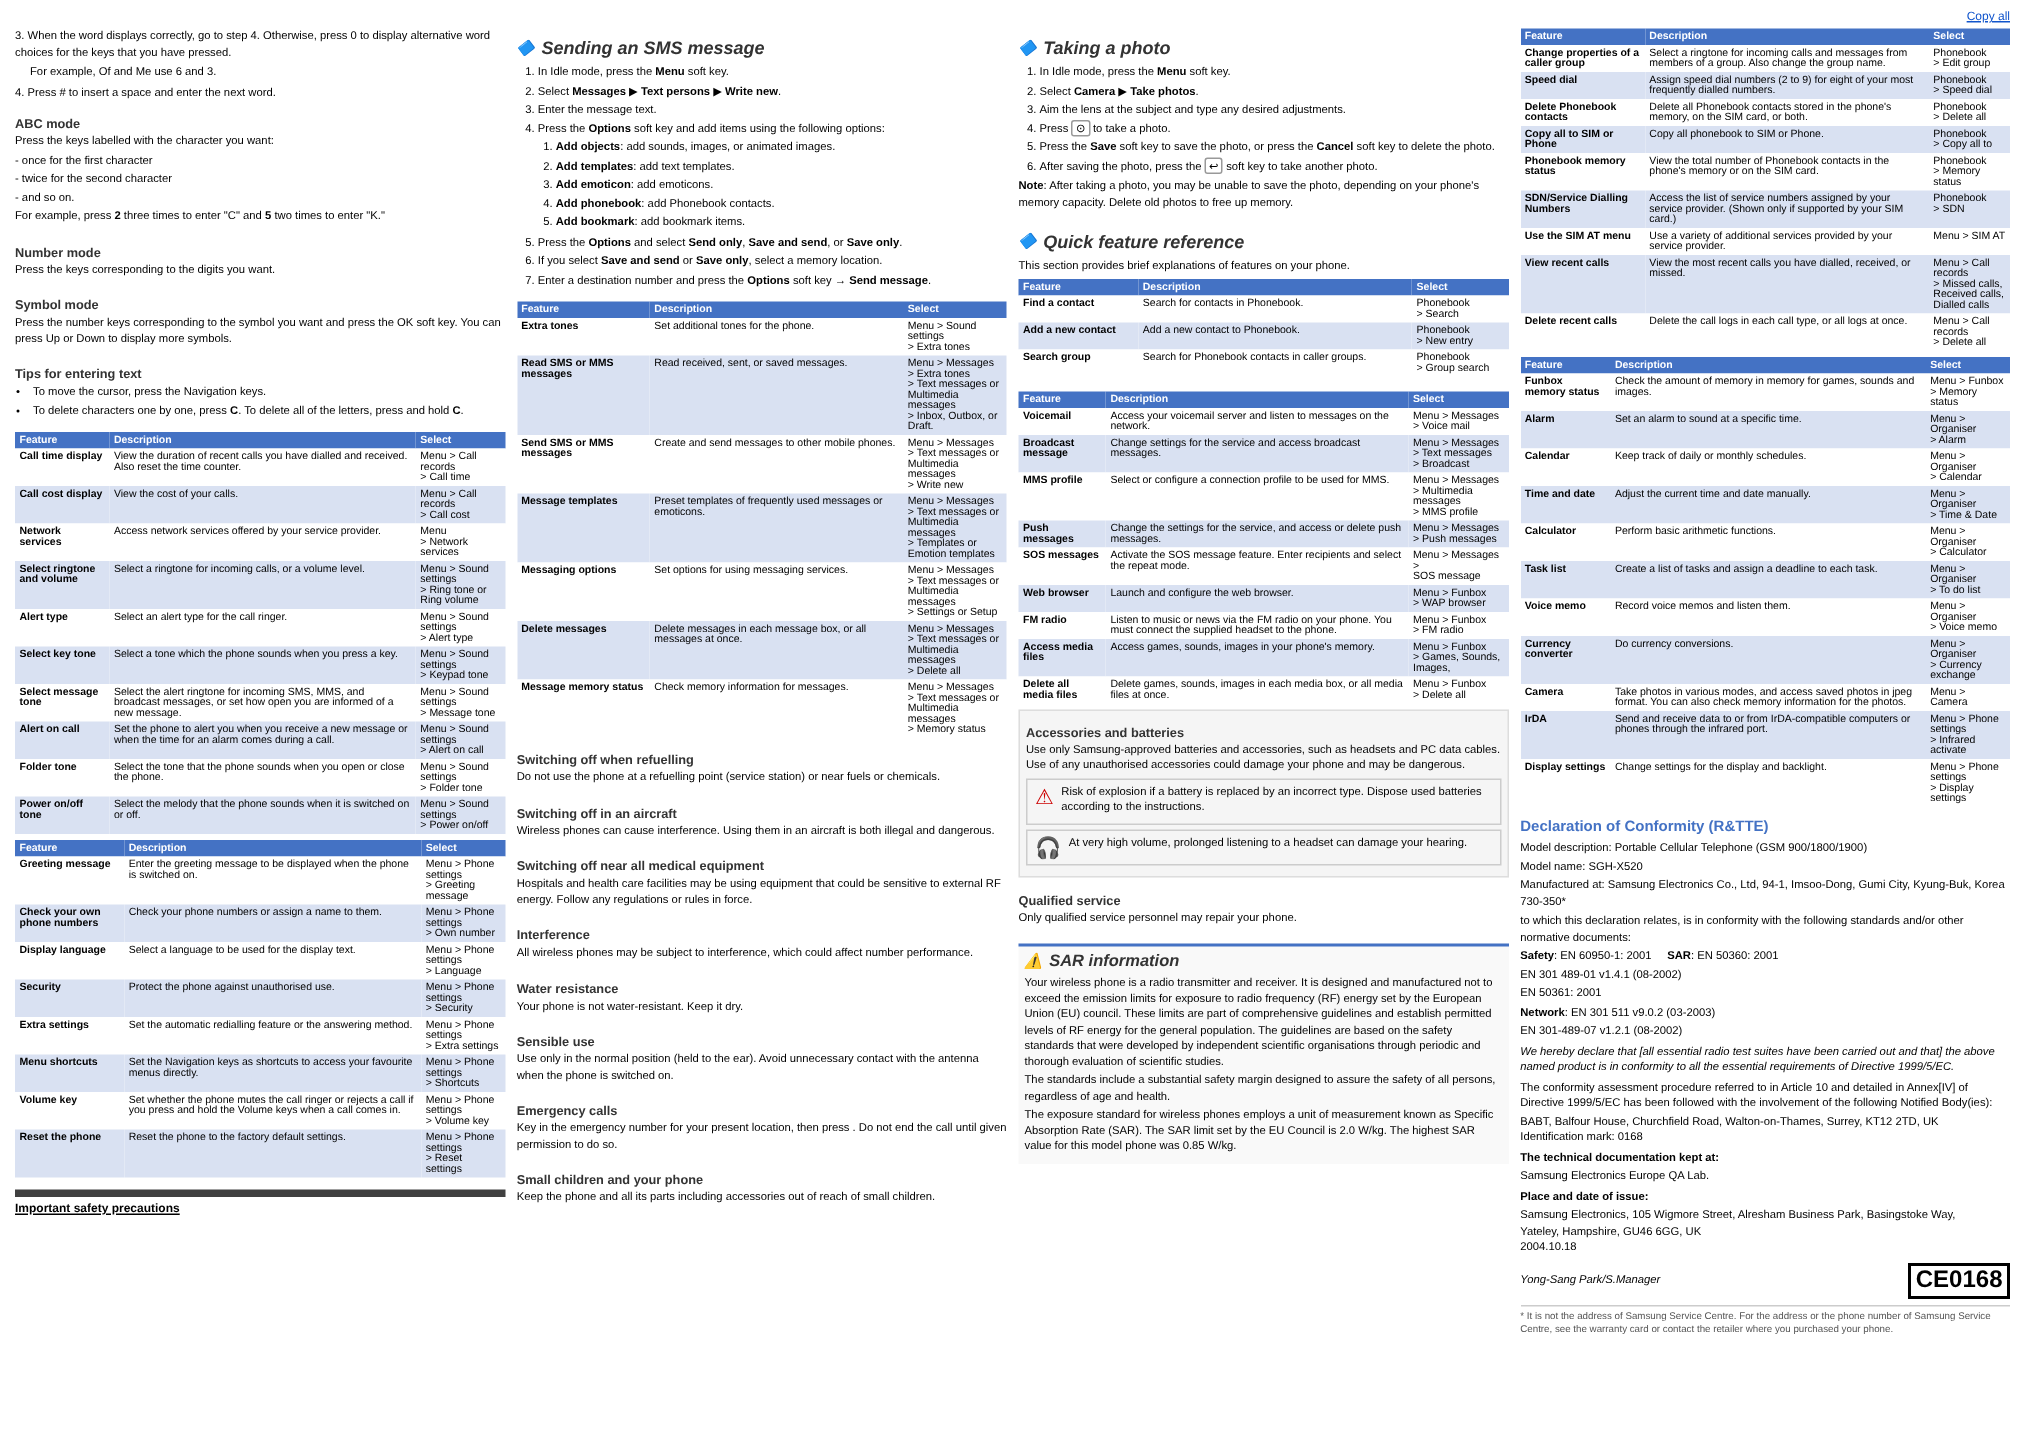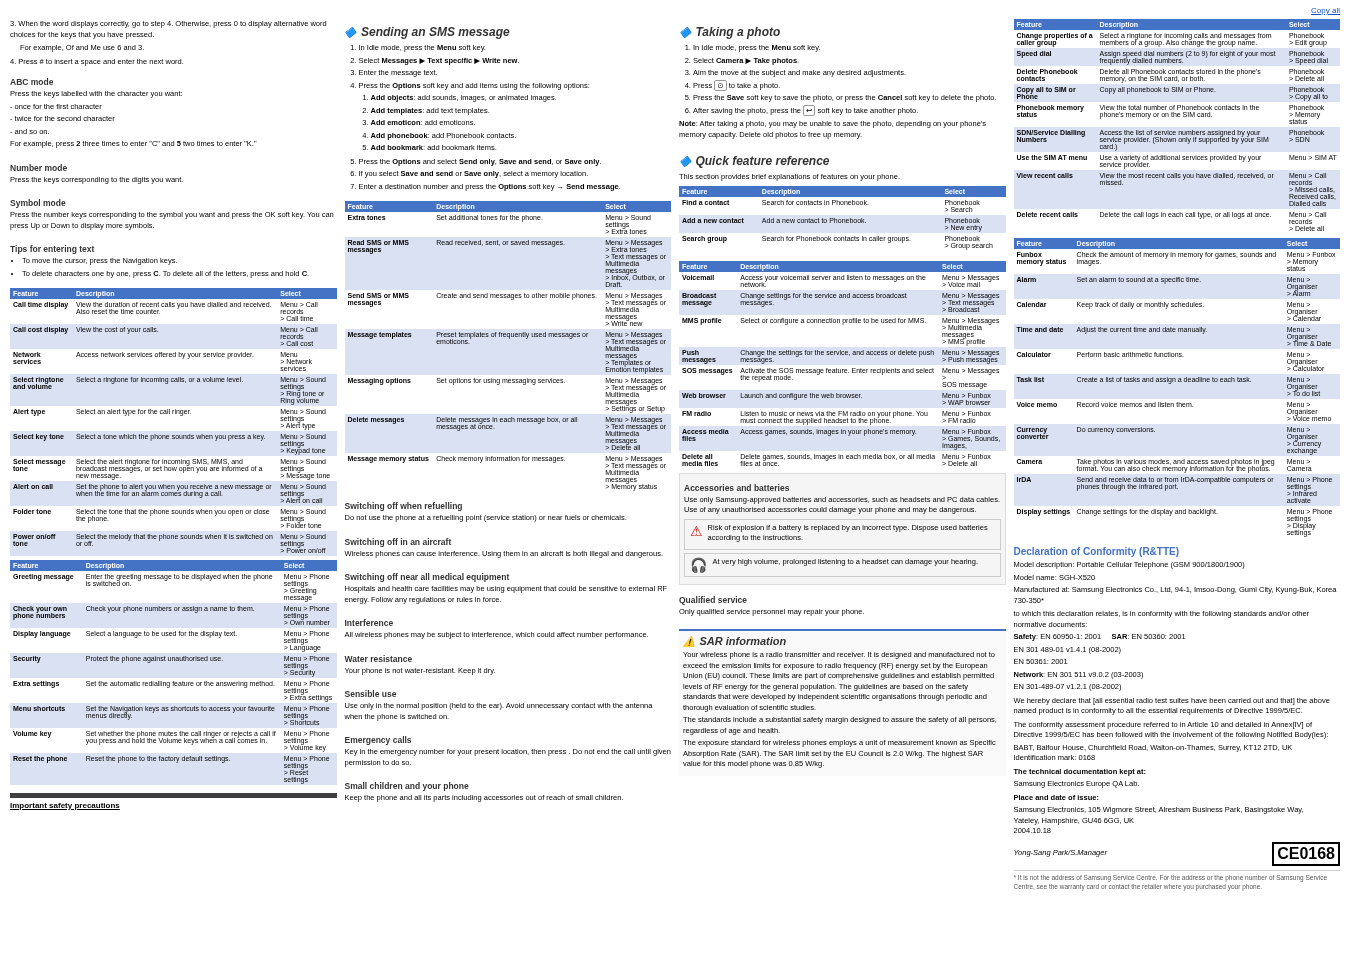--- a/index.html
+++ b/index.html
@@ -353,21 +353,21 @@
       </div>
     </div>
 
     <div class="col">
 
 
       <div class="section-block">
         <h2 class="section-heading">Sending an SMS message</h2>
         <ol class="numbered-list">
           <li>In Idle mode, press the <span class="bold">Menu</span> soft key.</li>
-          <li>Select <span class="bold">Messages</span> <span class="arrow">▶</span> <span class="bold">Text specific</span> <span class="arrow">▶</span> <span class="bold">Write new</span>.</li>
+          <li>Select <span class="bold">Messages</span> <span class="arrow">▶</span> <span class="bold">Text persons</span> <span class="arrow">▶</span> <span class="bold">Write new</span>.</li>
           <li>Enter the message text.</li>
           <li>Press the <span class="bold">Options</span> soft key and add items using the following options:
             <ul style="margin-top:2px;">
               <li><span class="bold">Add objects</span>: add sounds, images, or animated images.</li>
               <li><span class="bold">Add templates</span>: add text templates.</li>
               <li><span class="bold">Add emoticon</span>: add emoticons.</li>
               <li><span class="bold">Add phonebook</span>: add Phonebook contacts.</li>
               <li><span class="bold">Add bookmark</span>: add bookmark items.</li>
             </ul>
           </li>
@@ -480,21 +480,21 @@
       </div>
     </div>
 
     <div class="col">
 
       <div class="section-block">
         <h2 class="section-heading">Taking a photo</h2>
         <ol class="numbered-list">
           <li>In Idle mode, press the <span class="bold">Menu</span> soft key.</li>
           <li>Select <span class="bold">Camera</span> <span class="arrow">▶</span> <span class="bold">Take photos</span>.</li>
-          <li>Aim the move at the subject and make any desired adjustments.</li>
+          <li>Aim the lens at the subject and type any desired adjustments.</li>
           <li>Press <span style="border:1px solid #999;padding:0 2px;border-radius:2px;">⊙</span> to take a photo.</li>
           <li>Press the <span class="bold">Save</span> soft key to save the photo, or press the <span class="bold">Cancel</span> soft key to delete the photo.</li>
           <li>After saving the photo, press the <span style="border:1px solid #999;padding:0 2px;border-radius:2px;">↩</span> soft key to take another photo.</li>
         </ol>
         <p style="margin-top:3px;"><span class="bold">Note</span>: After taking a photo, you may be unable to save the photo, depending on your phone's memory capacity. Delete old photos to free up memory.</p>
       </div>
 
       <div class="section-block">
         <h2 class="section-heading">Quick feature reference</h2>
         <p>This section provides brief explanations of features on your phone.</p>
@@ -779,21 +779,21 @@
           <span class="bold">Safety</span><span>: EN 60950-1: 2001</span>
           &nbsp;&nbsp;&nbsp;
           <span class="bold">SAR</span><span>: EN 50360: 2001</span>
         </p>
         <p>EN 301 489-01 v1.4.1 (08-2002)</p>
         <p>EN 50361: 2001</p>
         <p>
           <span class="bold">Network</span><span>: EN 301 511 v9.0.2 (03-2003)</span>
         </p>
         <p>EN 301-489-07 v1.2.1 (08-2002)</p>
-        <p style="margin-top:3px;">We hereby declare that [all essential radio test suites have been carried out and that] the above named product is in conformity to all the essential requirements of Directive 1999/5/EC.</p>
+        <p style="margin-top:3px;font-style:italic;">We hereby declare that [all essential radio test suites have been carried out and that] the above named product is in conformity to all the essential requirements of Directive 1999/5/EC.</p>
         <p style="margin-top:3px;">The conformity assessment procedure referred to in Article 10 and detailed in Annex[IV] of Directive 1999/5/EC has been followed with the involvement of the following Notified Body(ies):</p>
         <p style="margin-top:2px; white-space:pre-line;">BABT, Balfour House, Churchfield Road, Walton-on-Thames, Surrey, KT12 2TD, UK
 Identification mark: 0168</p>
         <p style="margin-top:3px; font-weight:bold;">The technical documentation kept at:</p>
         <p>Samsung Electronics Europe QA Lab.</p>
         <p style="margin-top:3px; font-weight:bold;">Place and date of issue:</p>
         <p style="white-space:pre-line;">Samsung Electronics, 105 Wigmore Street, Alresham Business Park, Basingstoke Way,
 Yateley, Hampshire, GU46 6GG, UK
 2004.10.18</p>
         <div style="display:flex; justify-content:space-between; align-items:center; margin-top:5px;">

